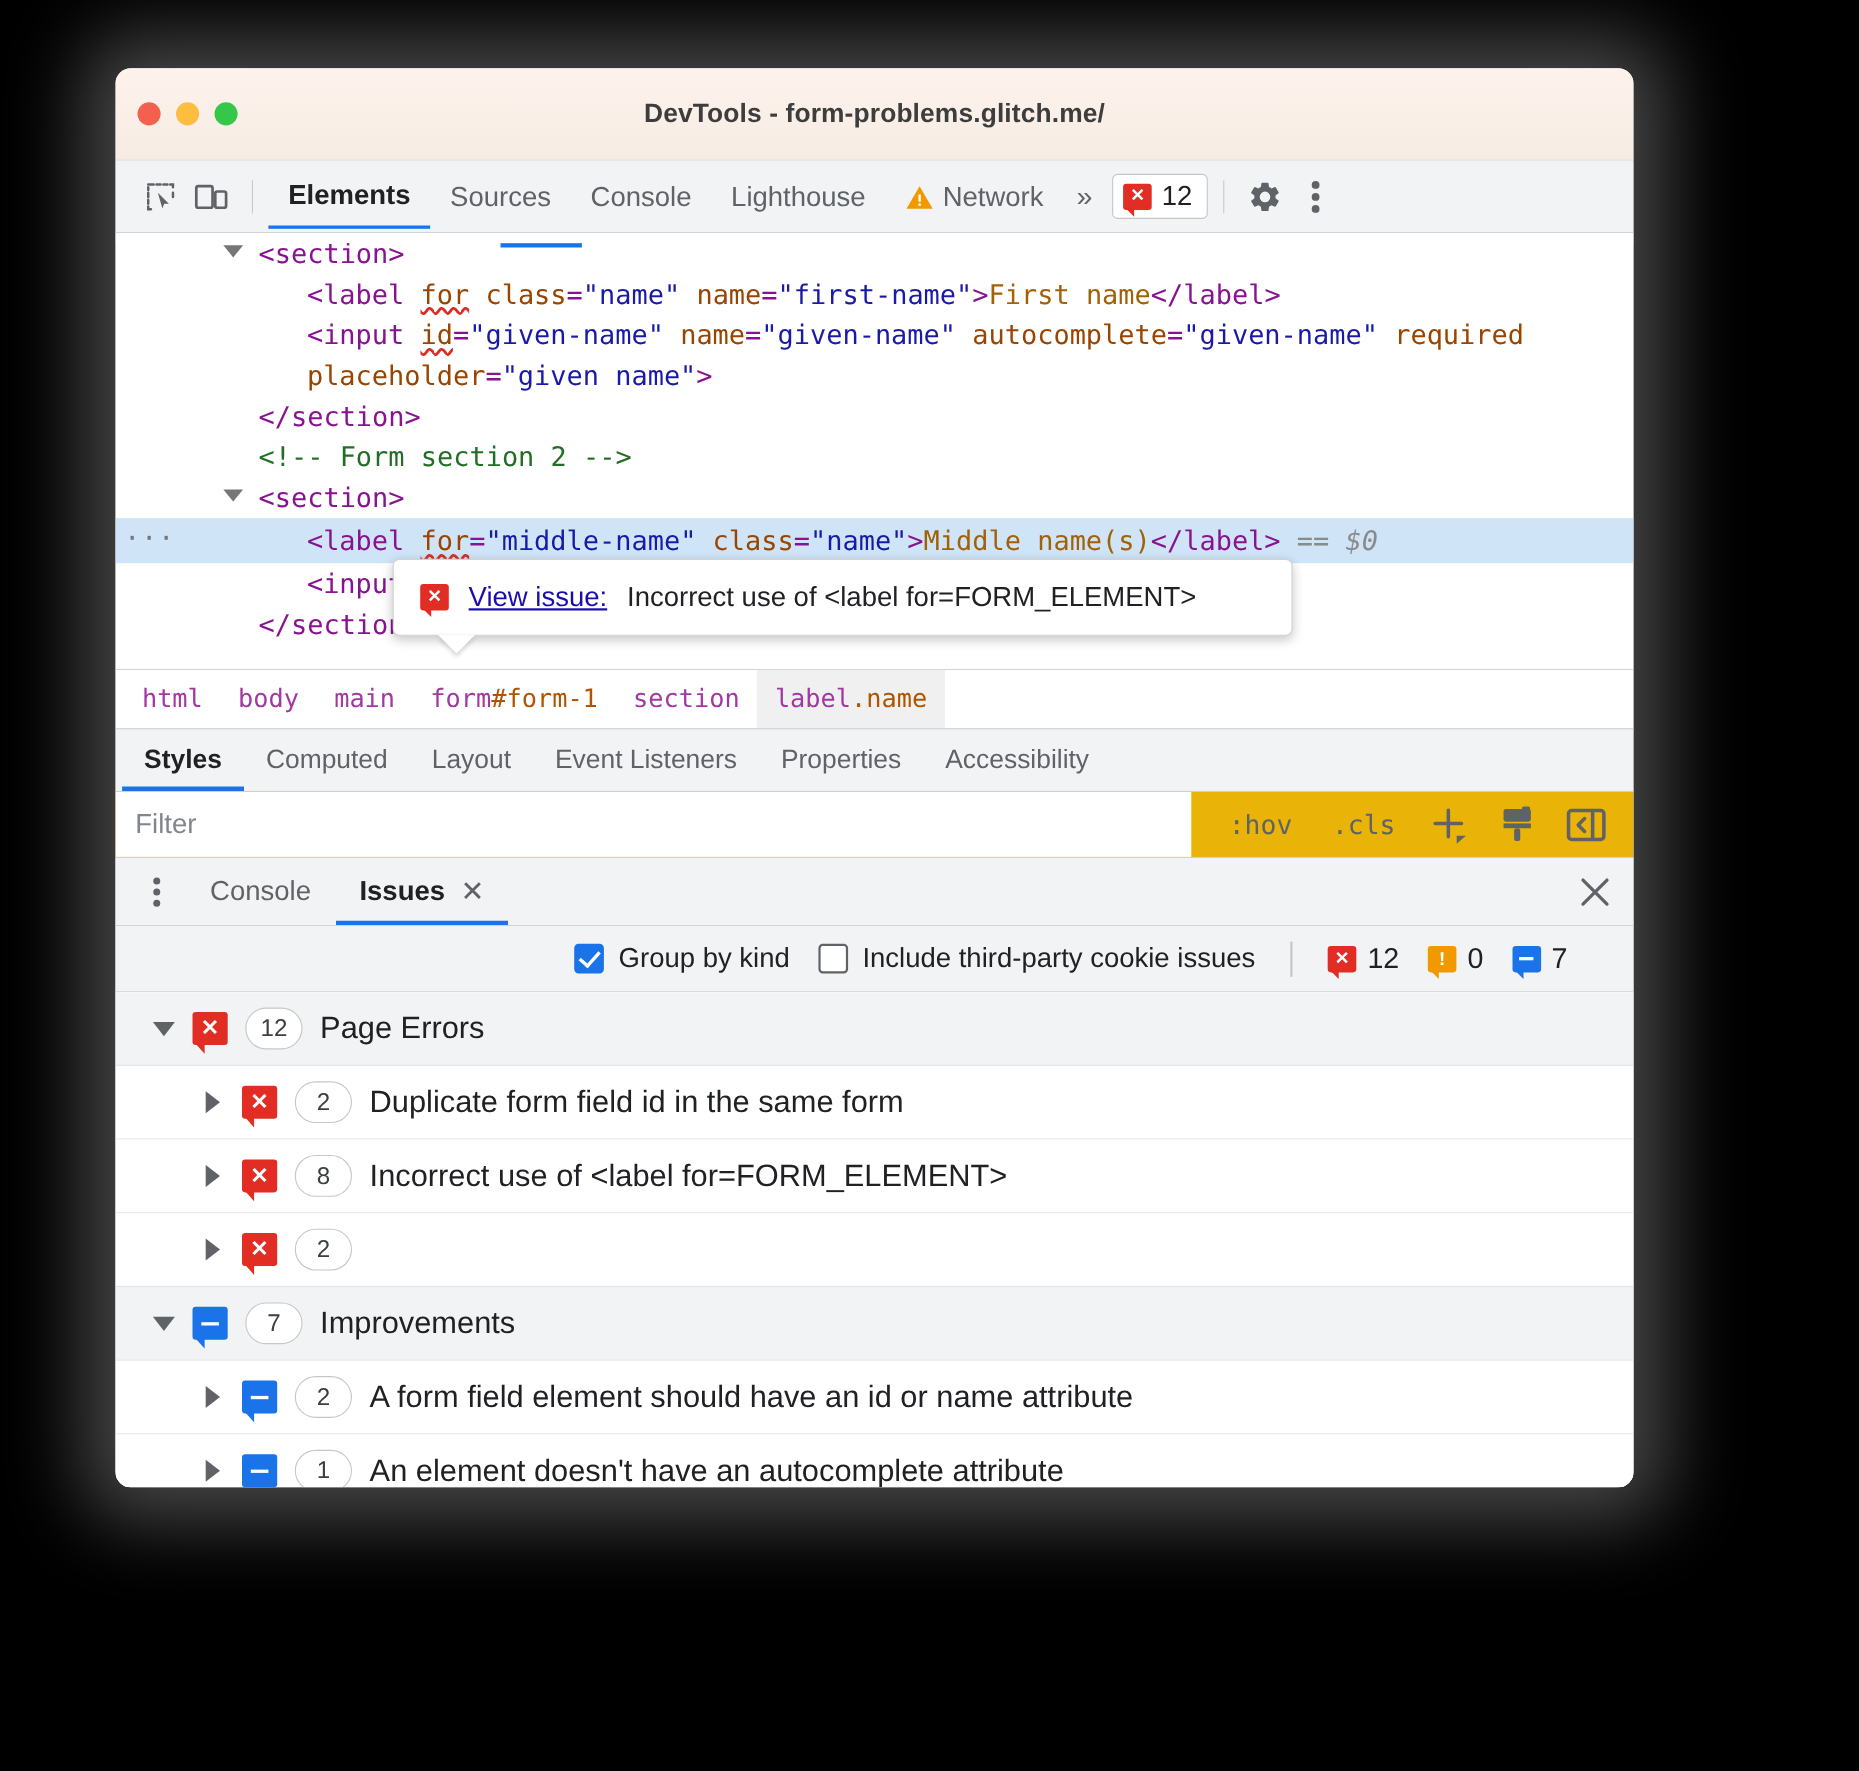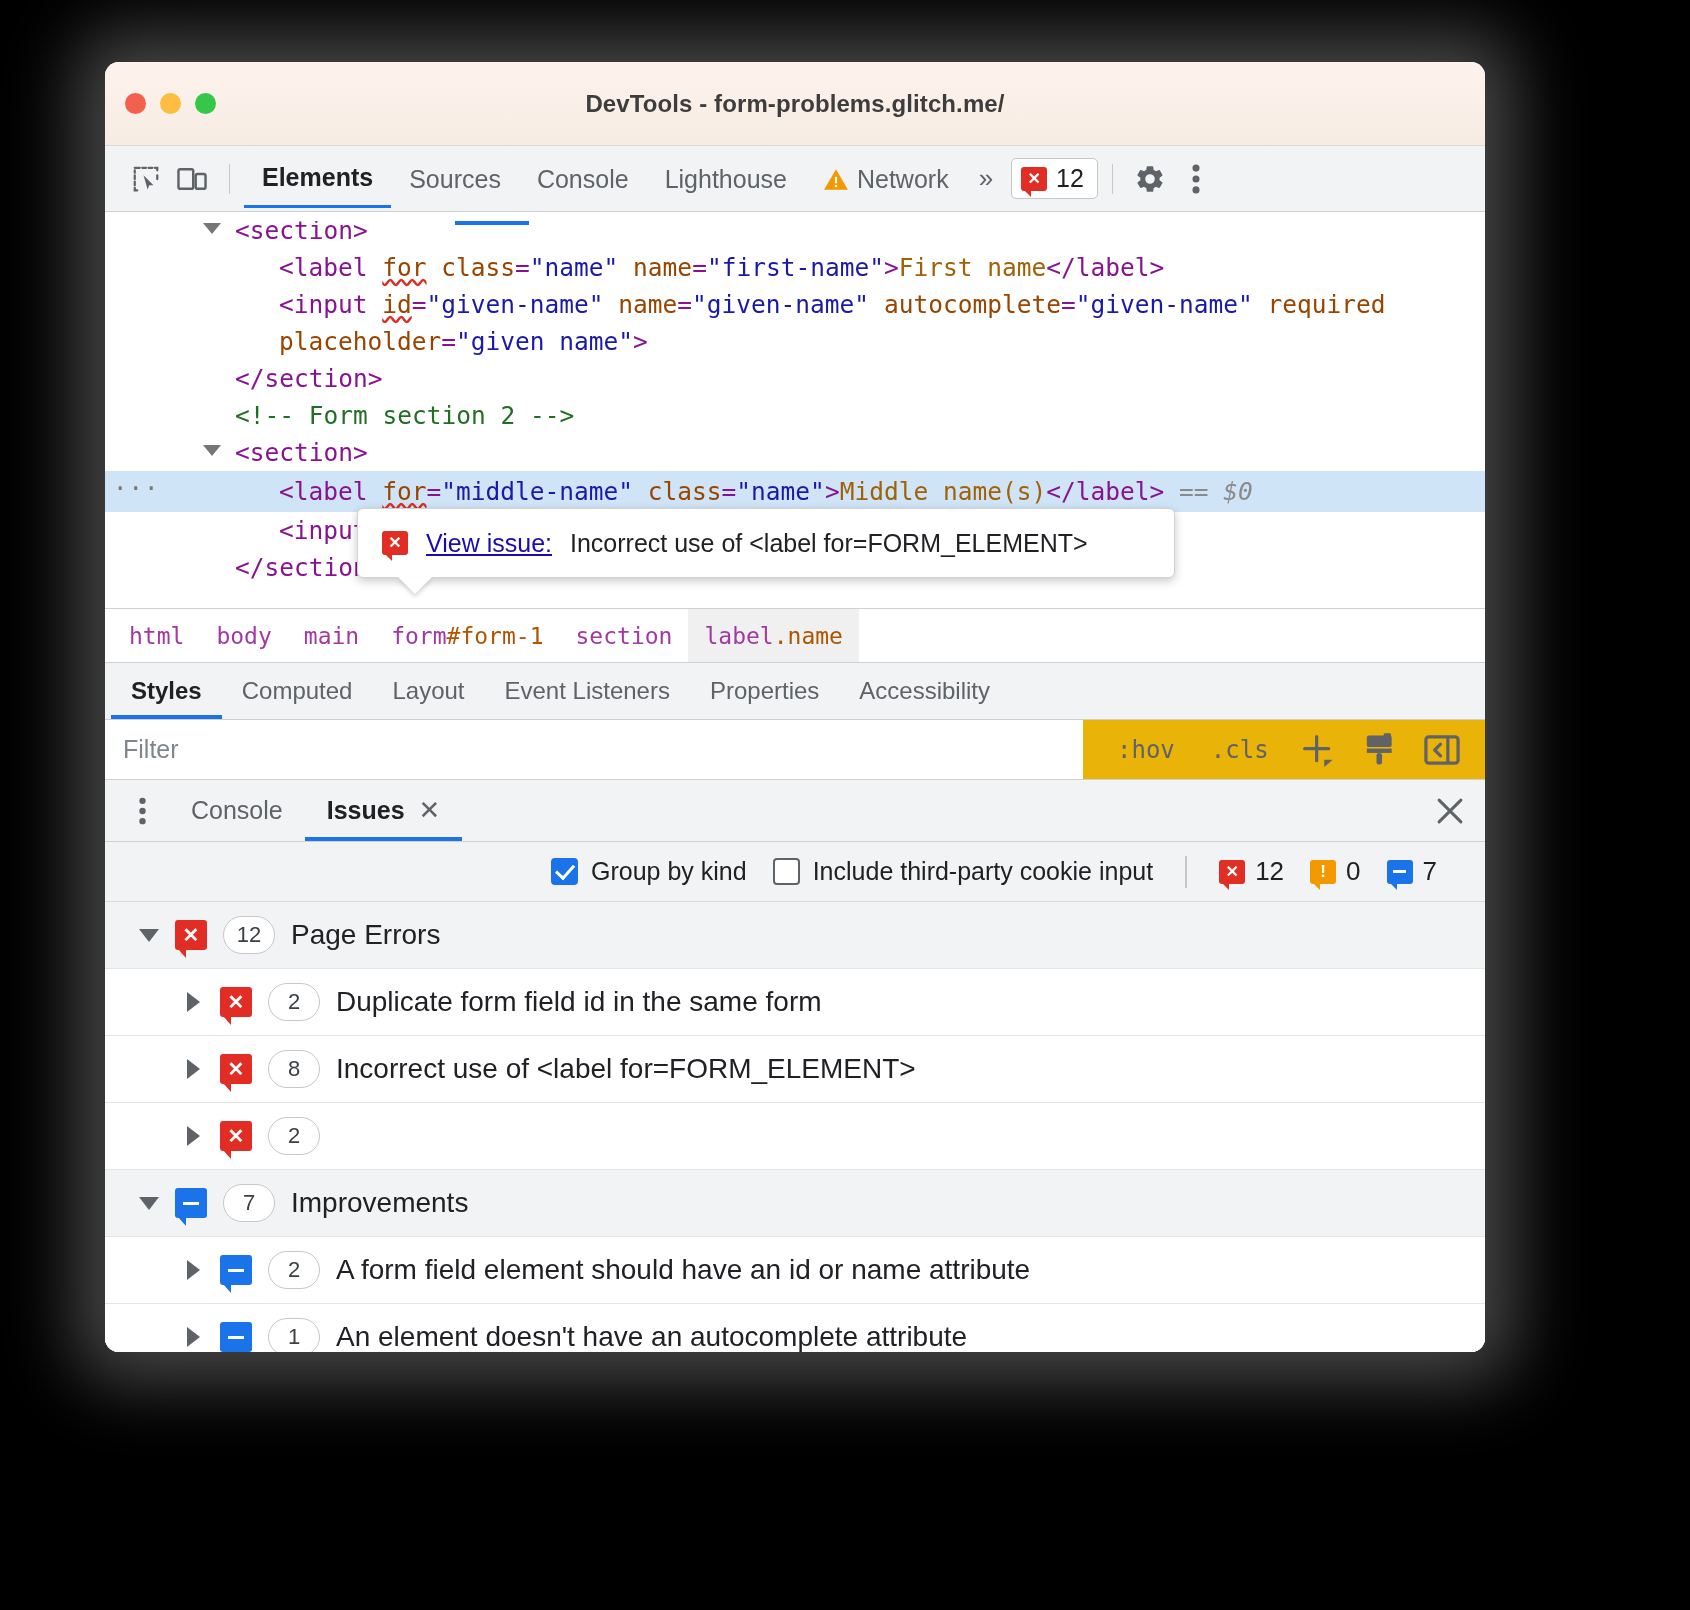--- a/index.html
+++ b/index.html
@@ -257,21 +257,21 @@
     font-size: 25px; color: #5f6368;
   }
   .dtab.active { color: #202124; font-weight: bold; box-shadow: inset 0 -4px 0 #1a73e8; }
   .dtab .x { font-size: 26px; color: #5f6368; font-weight: normal;}
   .dclose { margin-left: auto; width: 70px; display:flex; align-items:center; justify-content:center; color:#5f6368;}
 
   .opts-row {
     height: 60px; background: #f2f3f4;
     border-bottom: 1px solid #d8d9da;
     display: flex; align-items: center; justify-content: flex-end;
-    padding-right: 48px; gap: 26px;
+    padding-right: 60px; gap: 26px;
     flex: 0 0 auto;
   }
   .chk-wrap { display: flex; align-items: center; gap: 13px; font-size: 25px; color: #202124; }
   .chk {
     width: 27px; height: 27px; border-radius: 4px;
     border: 2px solid #5f6368; background: #fff;
     display: flex; align-items: center; justify-content: center;
     flex: 0 0 auto;
   }
   .chk.on { background: #1a73e8; border-color: #1a73e8; }
@@ -511,21 +511,21 @@
         </div>
       </div>
 
       <div class="opts-row">
         <label class="chk-wrap">
           <span class="chk on"></span>
           <span>Group by kind</span>
         </label>
         <label class="chk-wrap">
           <span class="chk"></span>
-          <span>Include third-party cookie input</span>
+          <span>Include third-party cookie issues</span>
         </label>
         <span class="vdiv"></span>
         <span class="count-grp">
           <span class="badge red">
               <span>✕</span>
             </span>
           <span>12</span>
         </span>
         <span class="count-grp">
           <span class="badge orange">

